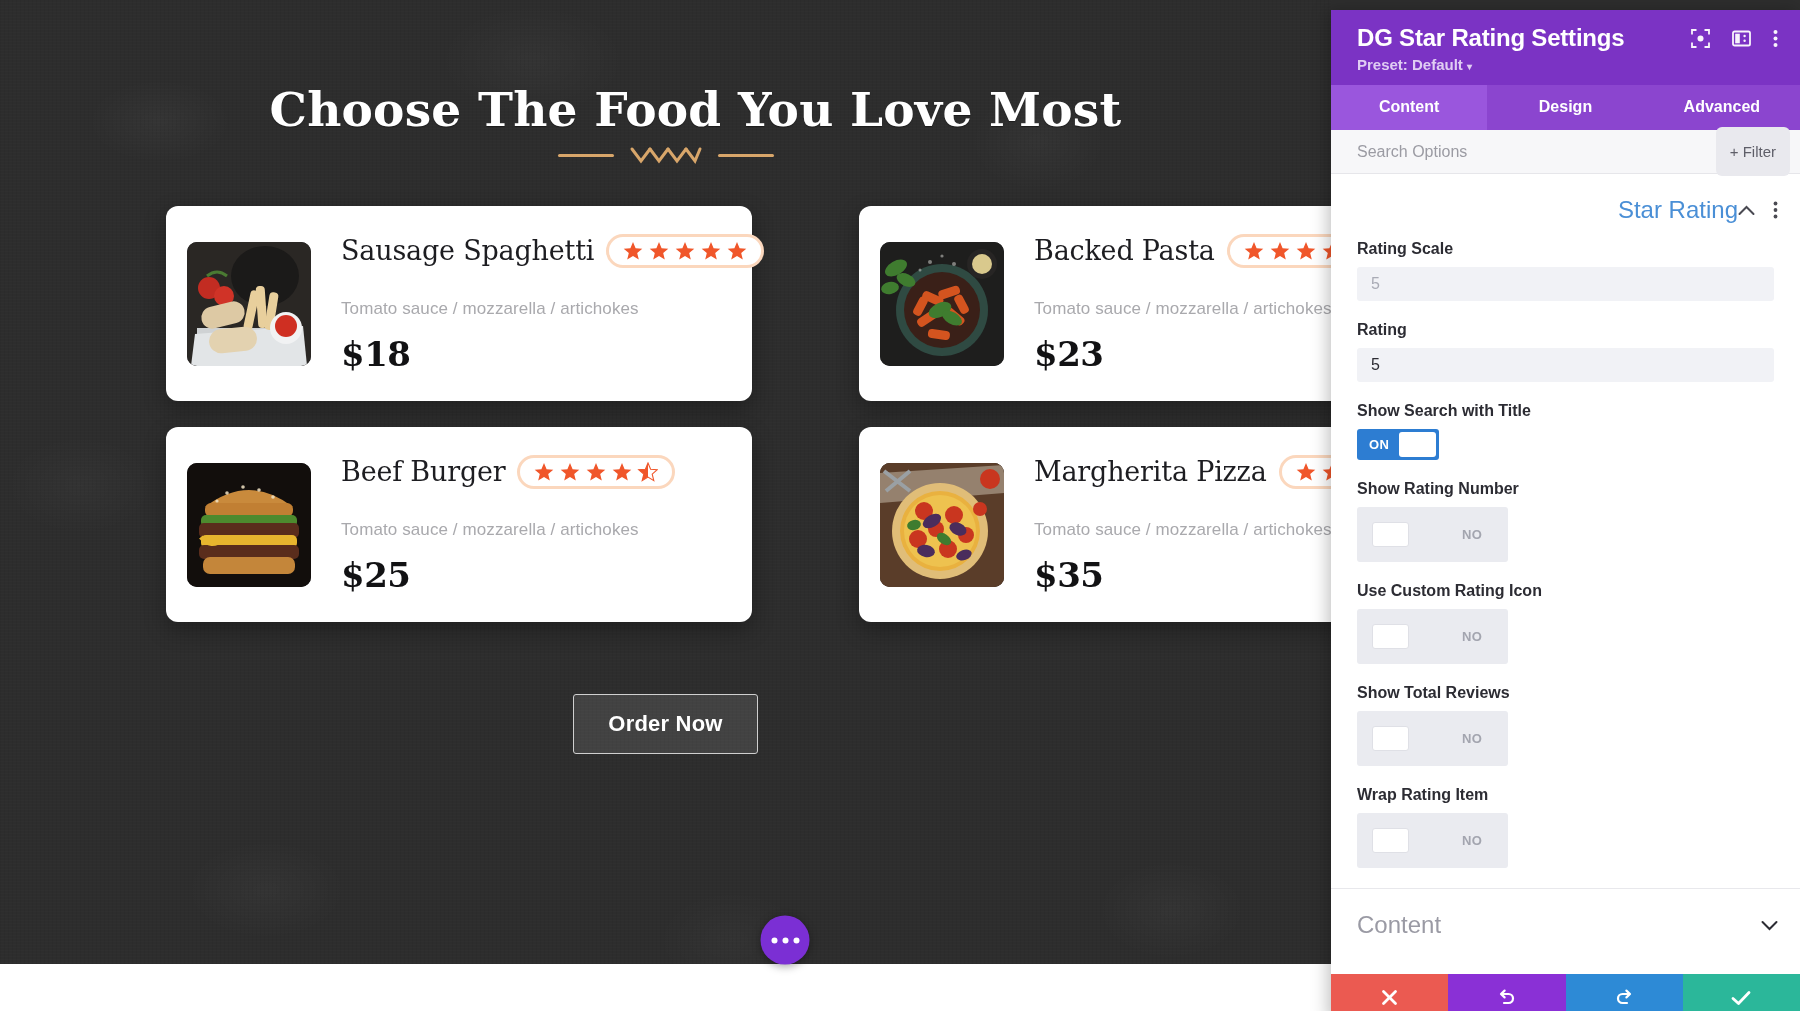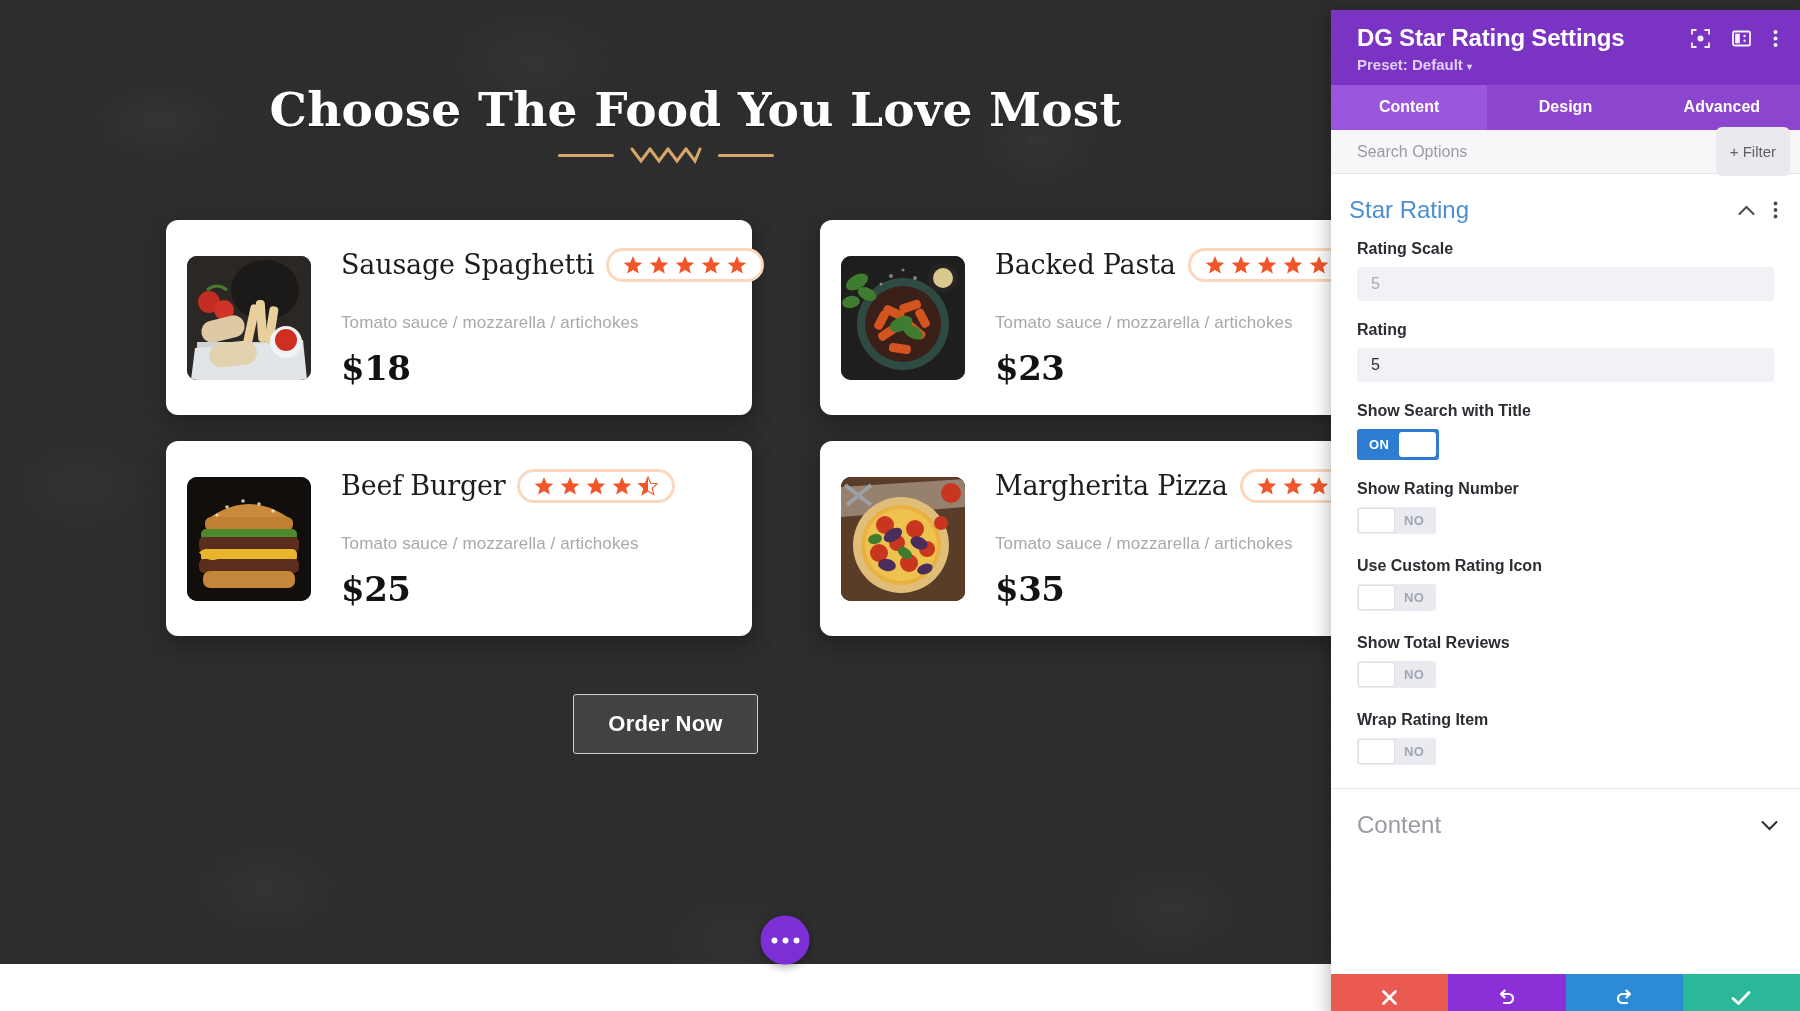--- a/index.html
+++ b/index.html
@@ -52,25 +52,25 @@
   }
   .divider {
     position: absolute; top: 145px; left: 0; width: 1331px;
     display: flex; align-items: center; justify-content: center; gap: 14px;
   }
   .divider .bar { width: 56px; height: 3px; background: #d8a66a; border-radius: 2px; }
   .divider .zig { display: block; }
 
   
   .cards {
-    position: absolute; left: 166px; top: 220px;
+    position: absolute; left: 166px; top: 206px;
     width: 1180px;
     display: grid;
     grid-template-columns: 586px 586px;
-    gap: 26px 68px;
+    gap: 26px 107px;
   }
   .card {
     background: #ffffff;
     border-radius: 12px;
     height: 195px;
     display: flex;
     align-items: center;
     padding: 0 0 0 21px;
     box-shadow: 0 8px 22px rgba(0,0,0,0.30);
     position: relative;
@@ -207,24 +207,23 @@
     padding: 16px 14px; border-radius: 6px;
     border: none; cursor: pointer;
     font-family: "Liberation Sans", sans-serif;
   }
 
   .panel-scroll { flex: 1; overflow-y: auto; position: relative; }
   .panel-scroll::-webkit-scrollbar { width: 7px; }
   .panel-scroll::-webkit-scrollbar-thumb { background: #44444c; border-radius: 4px; }
 
   .section-head {
-    display: flex; align-items: center; justify-content: space-between;
+    display: flex; align-items: center; justify-content: flex-end;
     padding: 22px 22px 16px 18px;
     cursor: pointer;
-    gap: 16px;
   }
   .section-head .stitle { color: #4a8fd6; font-size: 24px; font-weight: 400; }
   .section-head .sicons { display: flex; align-items: center; gap: 18px; }
 
   .field { padding: 0 26px; margin-bottom: 20px; }
   .field-label {
     font-size: 16px; font-weight: 700; color: #2c2c33;
     margin-bottom: 9px;
   }
   .field-input {
@@ -243,21 +242,21 @@
   .toggle.on {
     background: #2d7dd2; border-radius: 3px;
     padding: 3px; gap: 0;
   }
   .toggle.on .tlabel {
     color: #ffffff; font-size: 13px; font-weight: 700;
     padding: 0 10px 0 9px; letter-spacing: 0.4px;
   }
   .toggle.on .knob { width: 37px; height: 25px; background: #fff; border-radius: 3px; }
   .toggle.off {
-    background: #eaebf0; border-radius: 3px; padding: 1px;
+    background: #eaebf0; border-radius: 3px; padding: 15px; gap: 44px;
   }
   .toggle.off .knob {
     width: 37px; height: 25px; background: #fff; border-radius: 3px;
     border: 1px solid #dfe0e6;
   }
   .toggle.off .tlabel {
     color: #a3a5af; font-size: 13px; font-weight: 700;
     padding: 0 11px 0 9px; letter-spacing: 0.4px;
   }
 

